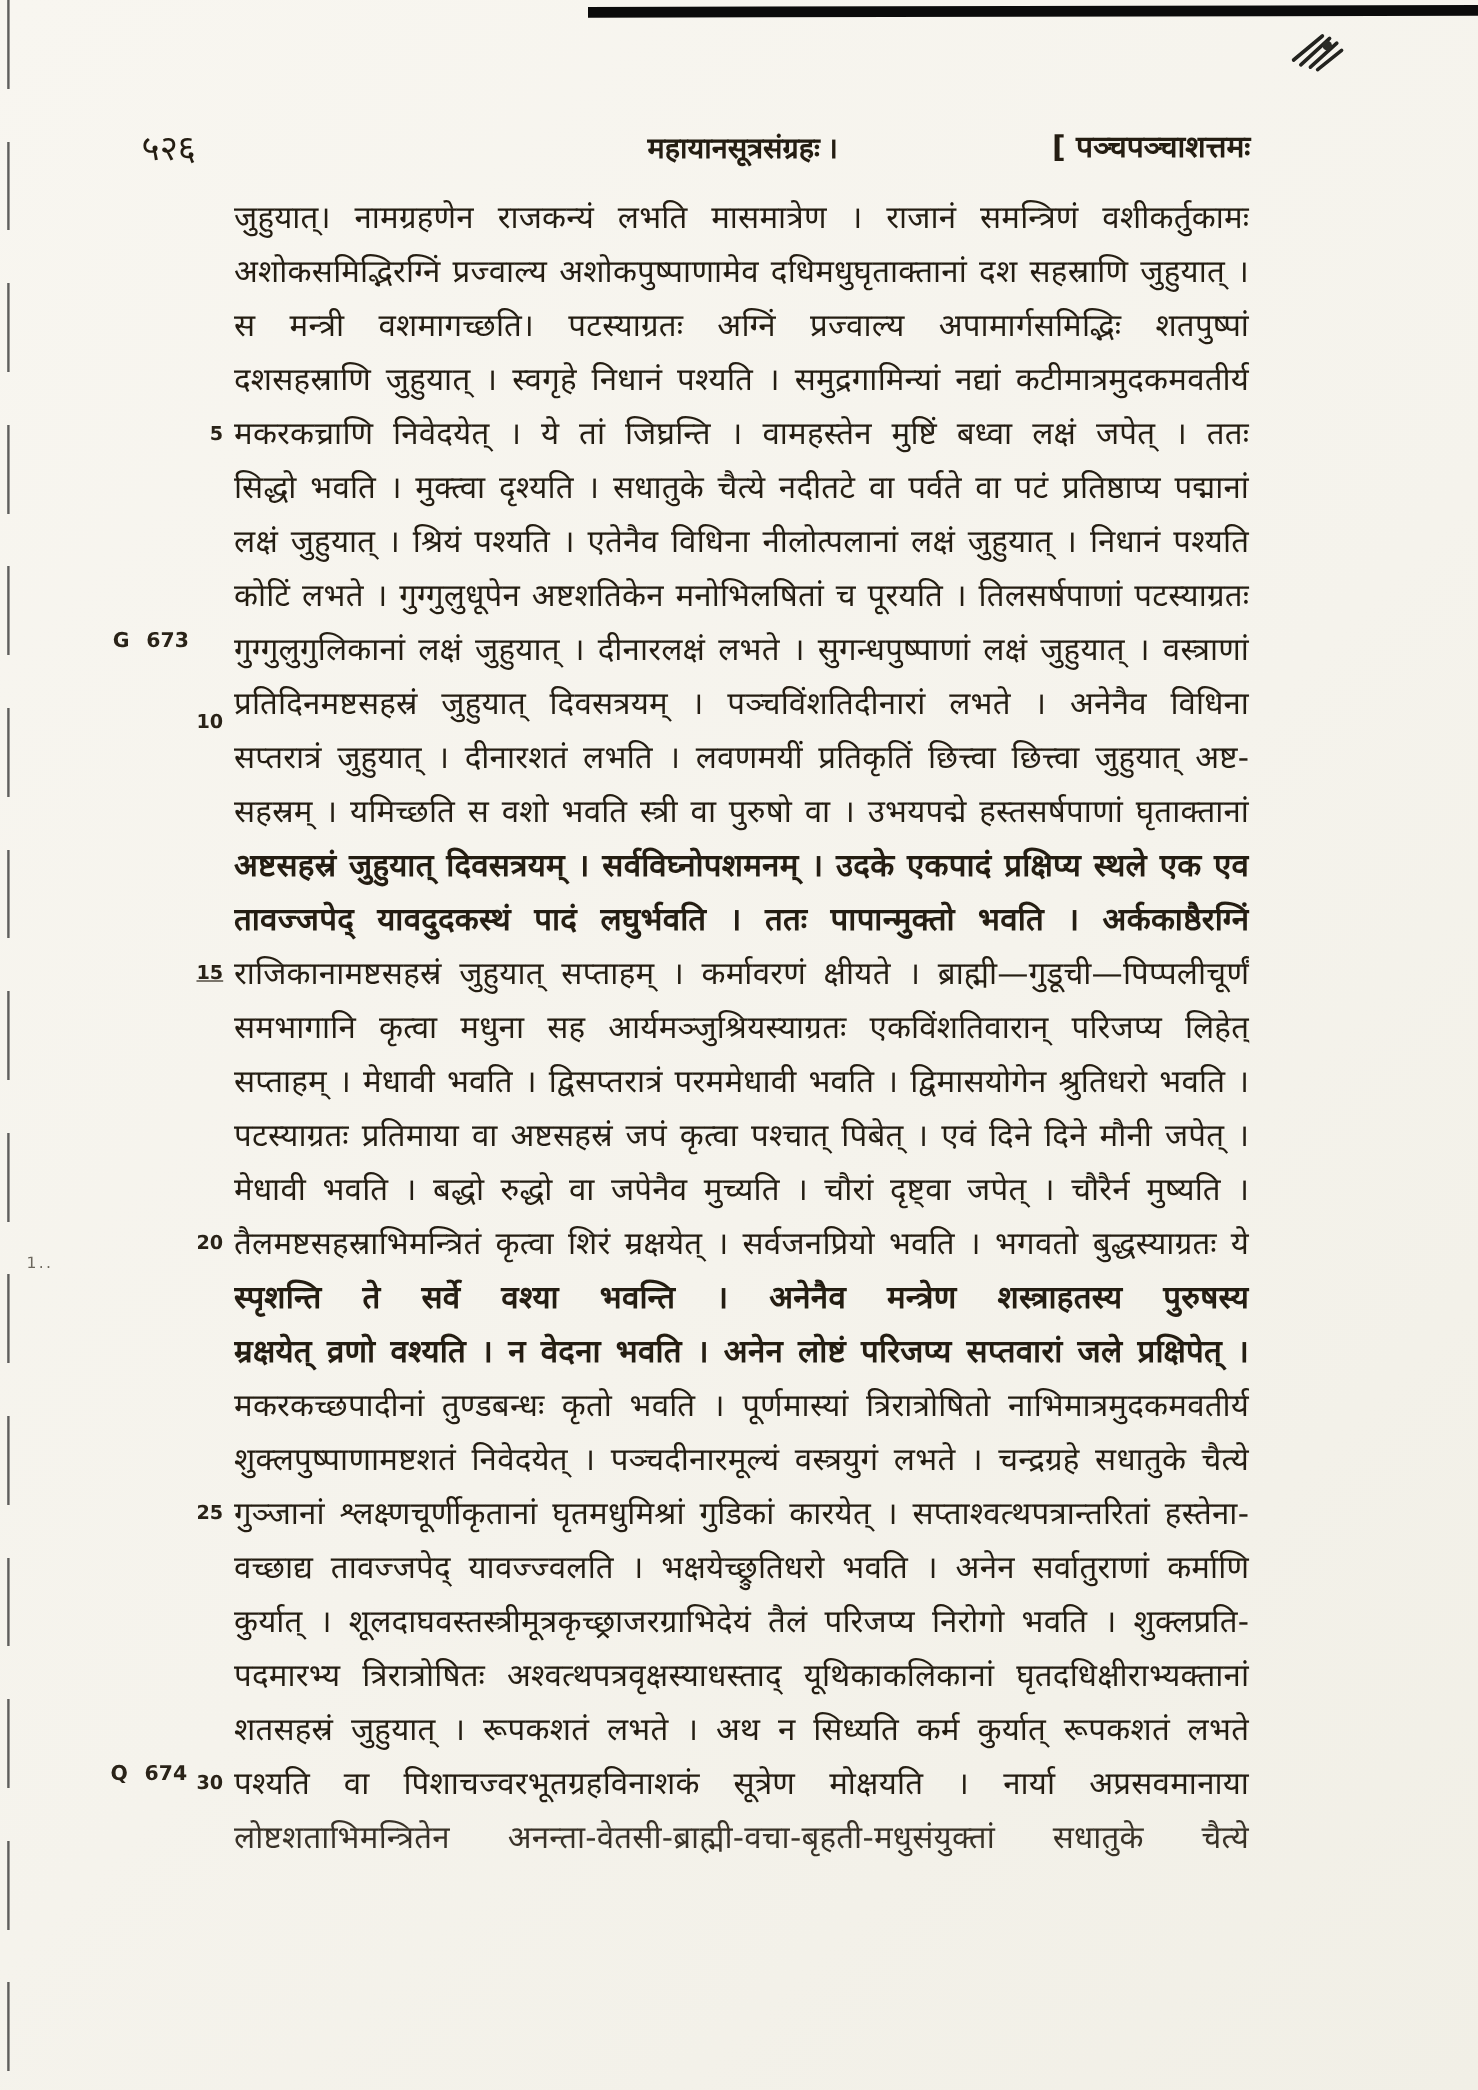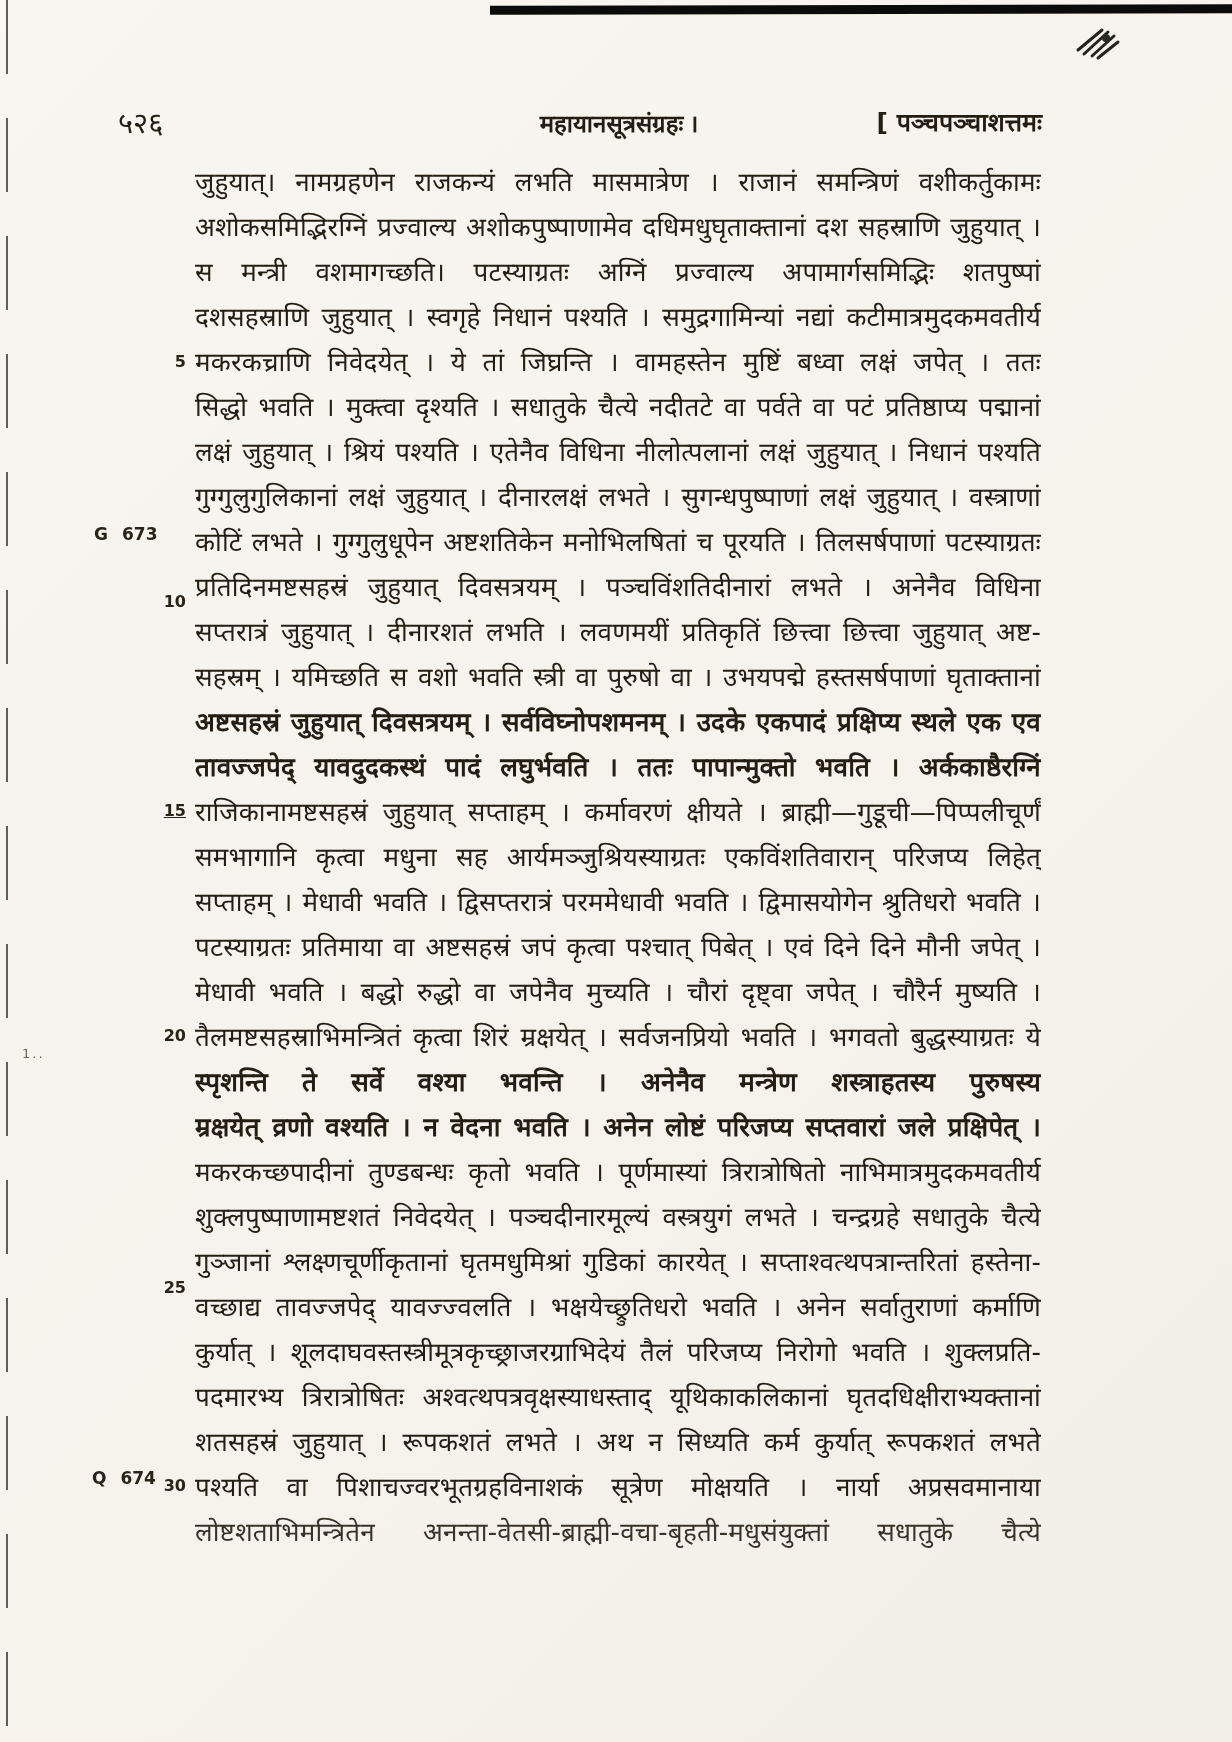--- a/index.html
+++ b/index.html
@@ -82,21 +82,21 @@
     width: 28px;
     text-align: right;
     font-size: 16px;
     font-weight: bold;
     color: #2a2318;
   }
   .ln-5  { top: 352px; }
   .ln-10 { top: 592px; }
   .ln-15 { top: 801px; text-decoration: underline; }
   .ln-20 { top: 1026px; }
-  .ln-25 { top: 1278px; }
+  .ln-25 { top: 1251px; }
   .ln-30 { top: 1476px; }
 
   
   .text-block {
     position: absolute;
     left: 195px; top: 160px;
     width: 846px;
   }
   .text-line {
     font-size: 26px;
@@ -149,22 +149,22 @@
   <div class="line-number ln-30">30</div>
 
   <div class="text-block">
     <div class="text-line">जुहुयात्। नामग्रहणेन राजकन्यं लभति मासमात्रेण । राजानं समन्त्रिणं वशीकर्तुकामः पटस्याग्रतः</div>
     <div class="text-line">अशोकसमिद्भिरग्निं प्रज्वाल्य अशोकपुष्पाणामेव दधिमधुघृताक्तानां दश सहस्राणि जुहुयात् ।</div>
     <div class="text-line">स मन्त्री वशमागच्छति। पटस्याग्रतः अग्निं प्रज्वाल्य अपामार्गसमिद्भिः शतपुष्पां दधिमधुघृताक्तां</div>
     <div class="text-line">दशसहस्राणि जुहुयात् । स्वगृहे निधानं पश्यति । समुद्रगामिन्यां नद्यां कटीमात्रमुदकमवतीर्य</div>
     <div class="text-line">मकरकच्राणि निवेदयेत् । ये तां जिघ्रन्ति । वामहस्तेन मुष्टिं बध्वा लक्षं जपेत् । ततः</div>
     <div class="text-line">सिद्धो भवति । मुक्त्वा दृश्यति । सधातुके चैत्ये नदीतटे वा पर्वते वा पटं प्रतिष्ठाप्य पद्मानां</div>
     <div class="text-line">लक्षं जुहुयात् । श्रियं पश्यति । एतेनैव विधिना नीलोत्पलानां लक्षं जुहुयात् । निधानं पश्यति ।</div>
+    <div class="text-line">कोटिं लभते । गुग्गुलुधूपेन अष्टशतिकेन मनोभिलषितां च पूरयति । तिलसर्षपाणां पटस्याग्रतः</div>
     <div class="text-line">गुग्गुलुगुलिकानां लक्षं जुहुयात् । दीनारलक्षं लभते । सुगन्धपुष्पाणां लक्षं जुहुयात् । वस्त्राणां</div>
-    <div class="text-line">कोटिं लभते । गुग्गुलुधूपेन अष्टशतिकेन मनोभिलषितां च पूरयति । तिलसर्षपाणां पटस्याग्रतः</div>
     <div class="text-line">प्रतिदिनमष्टसहस्रं जुहुयात् दिवसत्रयम् । पञ्चविंशतिदीनारां लभते । अनेनैव विधिना</div>
     <div class="text-line">सप्तरात्रं जुहुयात् । दीनारशतं लभति । लवणमयीं प्रतिकृतिं छित्त्वा छित्त्वा जुहुयात् अष्ट-</div>
     <div class="text-line">सहस्रम् । यमिच्छति स वशो भवति स्त्री वा पुरुषो वा । उभयपद्मे हस्तसर्षपाणां घृताक्तानां</div>
     <div class="text-line">अष्टसहस्रं जुहुयात् दिवसत्रयम् । सर्वविघ्नोपशमनम् । उदके एकपादं प्रक्षिप्य स्थले एक एव</div>
     <div class="text-line">तावज्जपेद् यावदुदकस्थं पादं लघुर्भवति । ततः पापान्मुक्तो भवति । अर्ककाष्ठैरग्निं प्रज्वाल्य</div>
     <div class="text-line">राजिकानामष्टसहस्रं जुहुयात् सप्ताहम् । कर्मावरणं क्षीयते । ब्राह्मी—गुडूची—पिप्पलीचूर्णं</div>
     <div class="text-line">समभागानि कृत्वा मधुना सह आर्यमञ्जुश्रियस्याग्रतः एकविंशतिवारान् परिजप्य लिहेत्</div>
     <div class="text-line">सप्ताहम् । मेधावी भवति । द्विसप्तरात्रं परममेधावी भवति । द्विमासयोगेन श्रुतिधरो भवति ।</div>
     <div class="text-line">पटस्याग्रतः प्रतिमाया वा अष्टसहस्रं जपं कृत्वा पश्चात् पिबेत् । एवं दिने दिने मौनी जपेत् ।</div>
     <div class="text-line">मेधावी भवति । बद्धो रुद्धो वा जपेनैव मुच्यति । चौरां दृष्ट्वा जपेत् । चौरैर्न मुष्यति ।</div>

